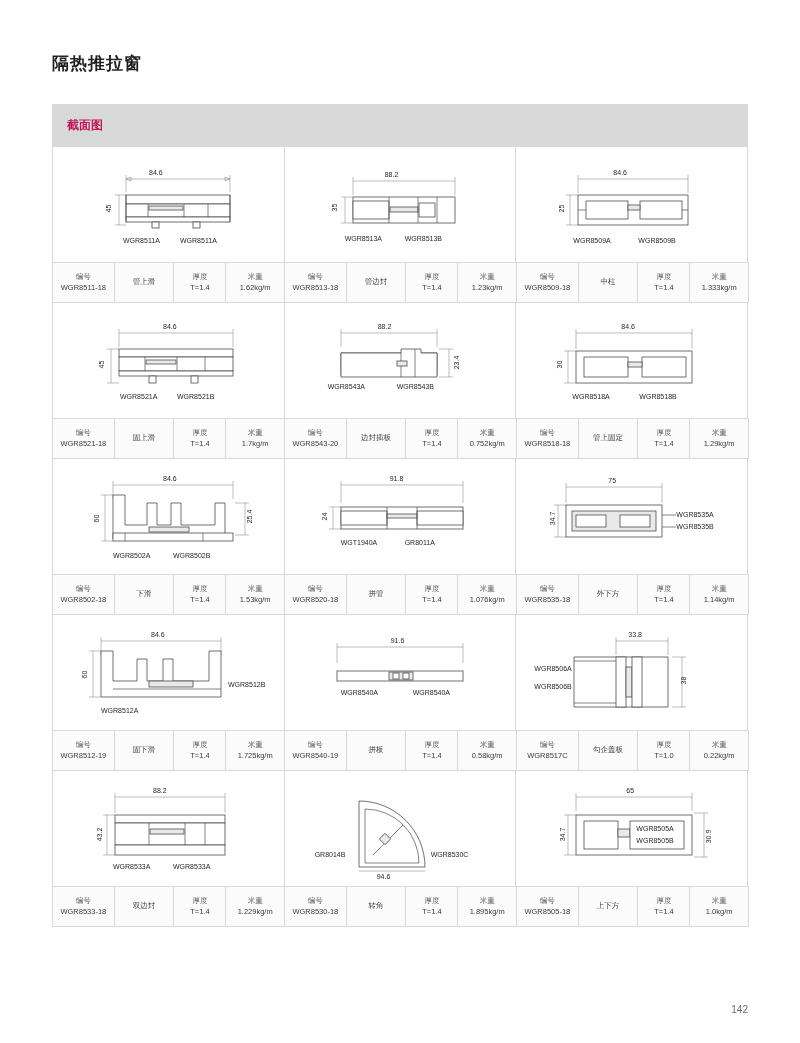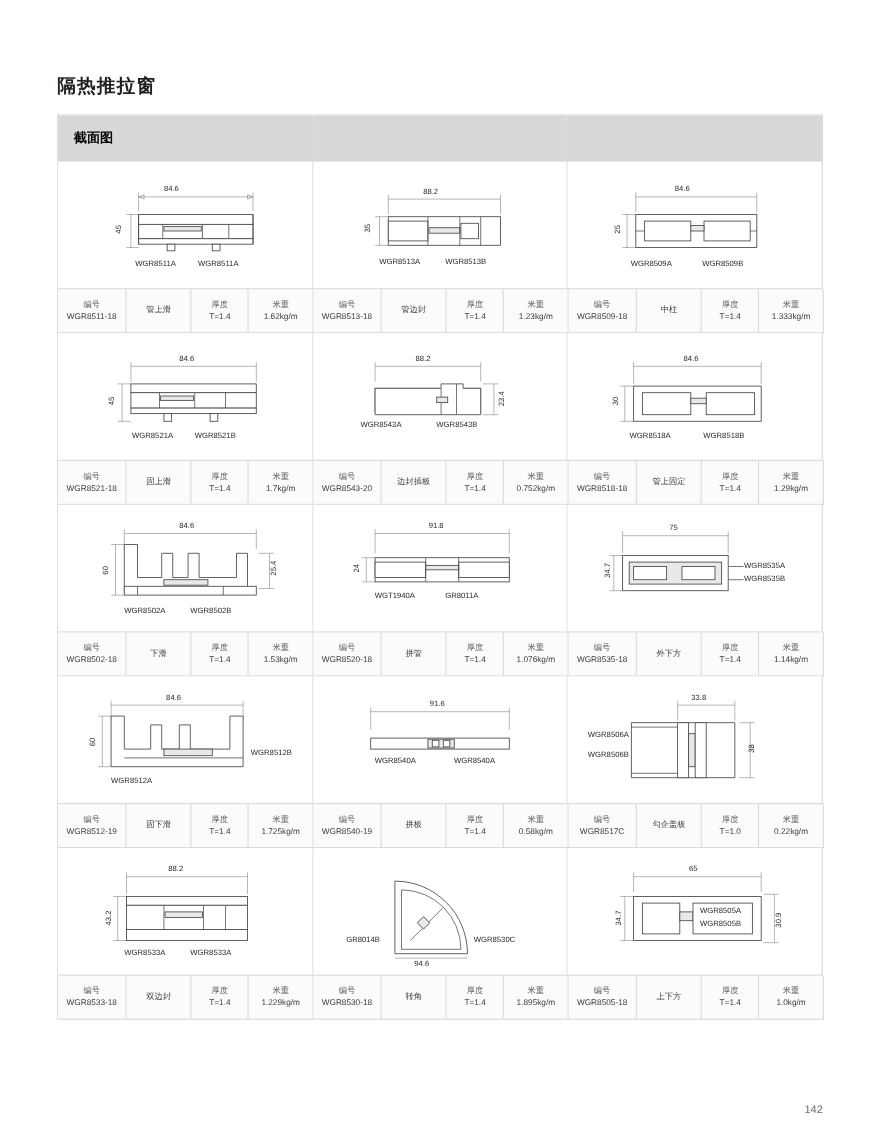--- a/index.html
+++ b/index.html
@@ -8,40 +8,40 @@
     font-family:"Liberation Sans","DejaVu Sans",sans-serif;
     color:#231f20;position:relative;
   }
   .page{position:relative;width:800px;height:1043px;box-sizing:border-box;}
 
   
   .header{
     position:absolute;left:52px;top:48px;right:52px;height:44px;
   }
   .header-title{
-    position:absolute;left:0;top:19px;font-size:17px;font-weight:bold;
+    position:absolute;left:0;top:4px;font-size:17px;font-weight:bold;
     letter-spacing:1px;color:#231f20;
   }
   .header-code{
     position:absolute;right:0;top:-6px;font-size:34px;font-weight:bold;
     letter-spacing:1px;color:#231f20;
   }
 
   
   .grid{
     position:absolute;left:52px;top:104px;width:696px;
     border-left:1px solid #d9d9d9;border-top:1px solid #d9d9d9;
     box-sizing:border-box;
   }
   .titlerow{display:flex;}
   .titlecell{
     width:232px;height:42px;box-sizing:border-box;
     border-right:1px solid #d9d9d9;border-bottom:1px solid #d9d9d9;
     background:#d8d8d8;display:flex;align-items:center;
-    padding-left:14px;font-size:12px;font-weight:bold;color:#000000;font-family:Liberation Serif, serif;
+    padding-left:14px;font-size:12px;font-weight:bold;color:#be185d;font-family:Liberation Serif, serif;
   }
   .row{display:flex;align-items:center;}
   .cell{
     width:232px;box-sizing:border-box;
     border-right:1px solid #d9d9d9;border-bottom:1px solid #d9d9d9;
   }
   .draw{height:116px;position:relative;background:#fff;}
   .spec{height:40px;display:flex;background:#fbfbfb;}
   .spec .sc{
     box-sizing:border-box;border-right:1px solid #d9d9d9;

